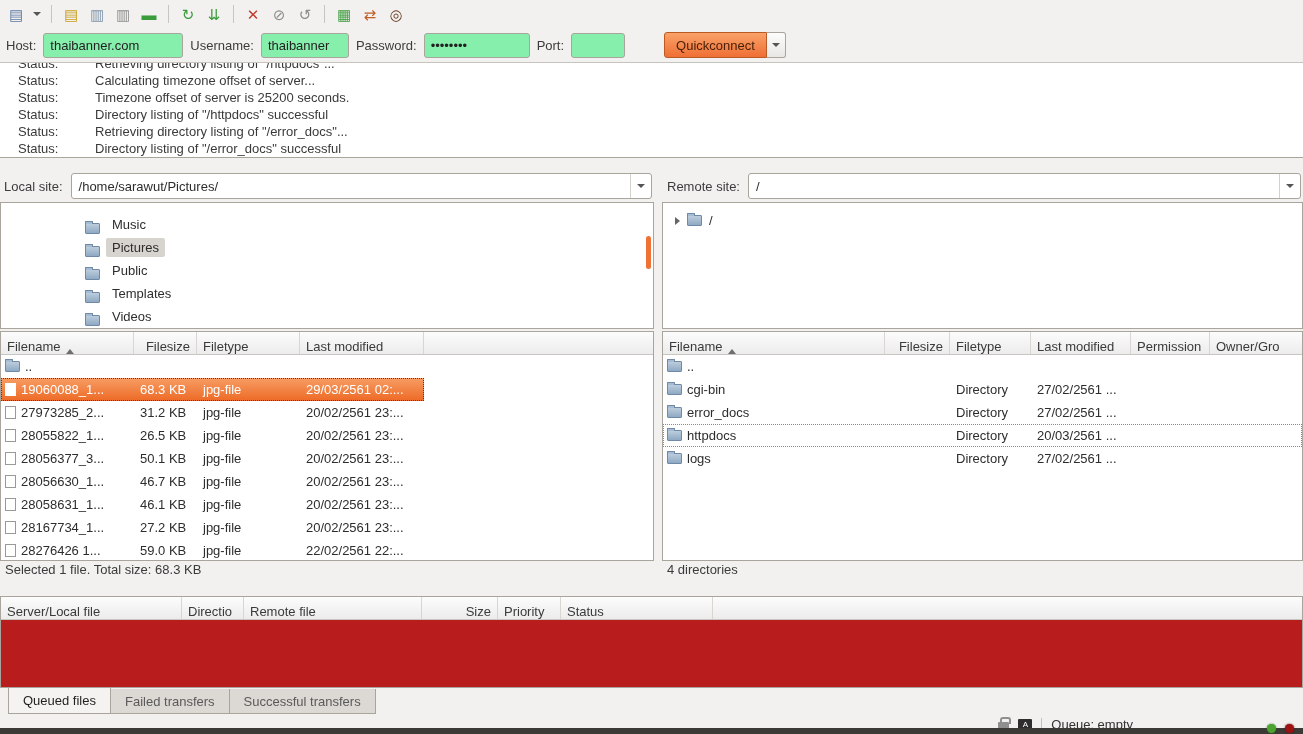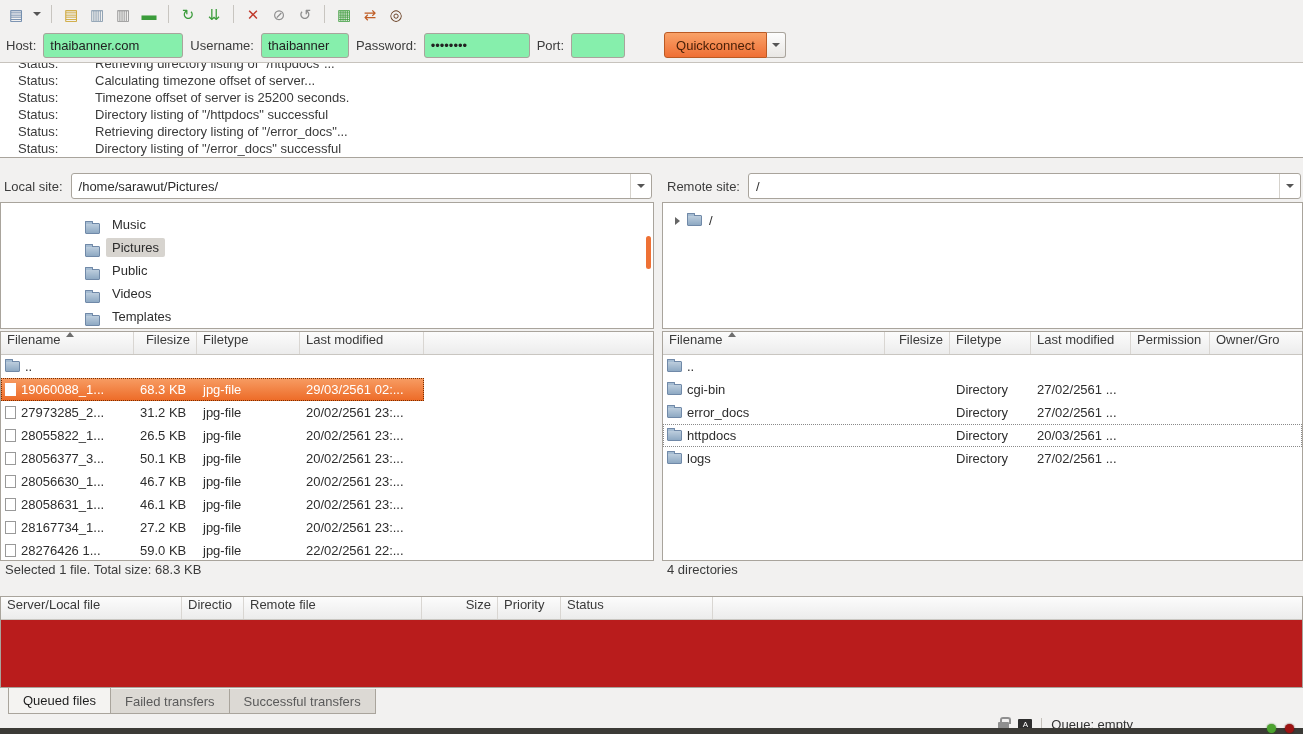--- a/index.html
+++ b/index.html
@@ -62,21 +62,21 @@
           border:1px solid #7089a8;border-radius:1px;position:relative;flex:0 0 auto}
   .folder::before{content:"";position:absolute;top:-3px;left:-1px;width:6px;height:2px;background:#a5bcd2;
           border:1px solid #7089a8;border-bottom:none;border-radius:1px 1px 0 0}
   .ficon{display:inline-block;width:11px;height:13px;background:#fff;border:1px solid #999;flex:0 0 auto}
 
   
   .list-panel{top:331px;height:230px;background:#fff;border:1px solid #a9a49c;overflow:hidden}
   .list-panel.left{left:0;width:654px}
   .list-panel.right{left:662px;width:641px}
   .hdr{display:flex;height:23px;background:linear-gradient(#fcfcfc,#ececec);border-bottom:1px solid #c9c6c1}
-  .hcell{display:flex;align-items:flex-start;padding:0 6px;border-right:1px solid #d9d6d2;color:#3a3a3a;
+  .hcell{display:flex;align-items:flex-end;padding:0 6px;border-right:1px solid #d9d6d2;color:#3a3a3a;
          white-space:nowrap;overflow:hidden}
   .hcell.rt{justify-content:flex-end}
   .sort-up{width:0;height:0;border-left:4px solid transparent;border-right:4px solid transparent;
            border-bottom:5px solid #6e6e6e;margin-left:6px}
   .row{display:flex;height:23px;align-items:center}
   .cell{padding:0 6px;white-space:nowrap;overflow:hidden}
   .cell.name{display:flex;align-items:center;gap:5px;padding-left:4px}
   .cell.rt{text-align:left;display:block;line-height:23px}
   .w-lname{width:133px}.w-lsize{width:63px}.w-ltype{width:103px}.w-lmod{width:124px}
   .w-rname{width:222px}.w-rsize{width:65px}.w-rtype{width:81px}.w-rmod{width:100px}.w-rperm{width:79px}
@@ -236,25 +236,25 @@
   <div class="titem sel">
     <span class="folder"></span>
     <span class="tlabel">Pictures</span>
   </div>
   <div class="titem">
     <span class="folder"></span>
     <span class="tlabel">Public</span>
   </div>
   <div class="titem">
     <span class="folder"></span>
+    <span class="tlabel">Templates</span>
+  </div>
+  <div class="titem">
+    <span class="folder"></span>
     <span class="tlabel">Videos</span>
-  </div>
-  <div class="titem">
-    <span class="folder"></span>
-    <span class="tlabel">Templates</span>
   </div>
   <div class="tree-scrollbar"></div>
 </div>
 
 <div class="abs tree-panel right">
   <div class="rtree-row">
     <span class="arr-right"></span>
     <span class="folder"></span>
     <span>/</span>
   </div>

